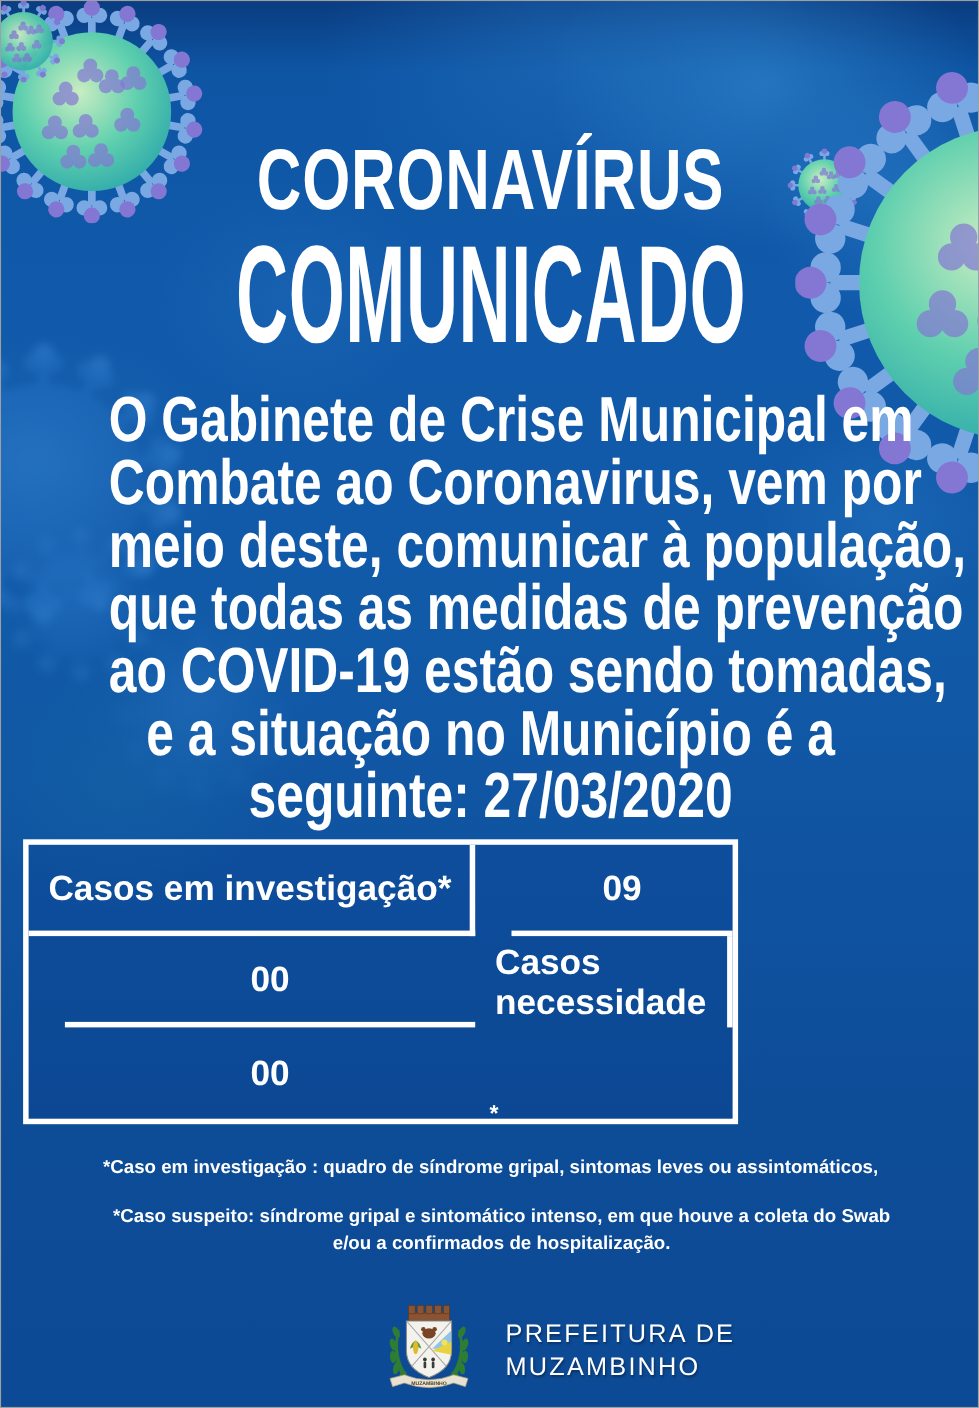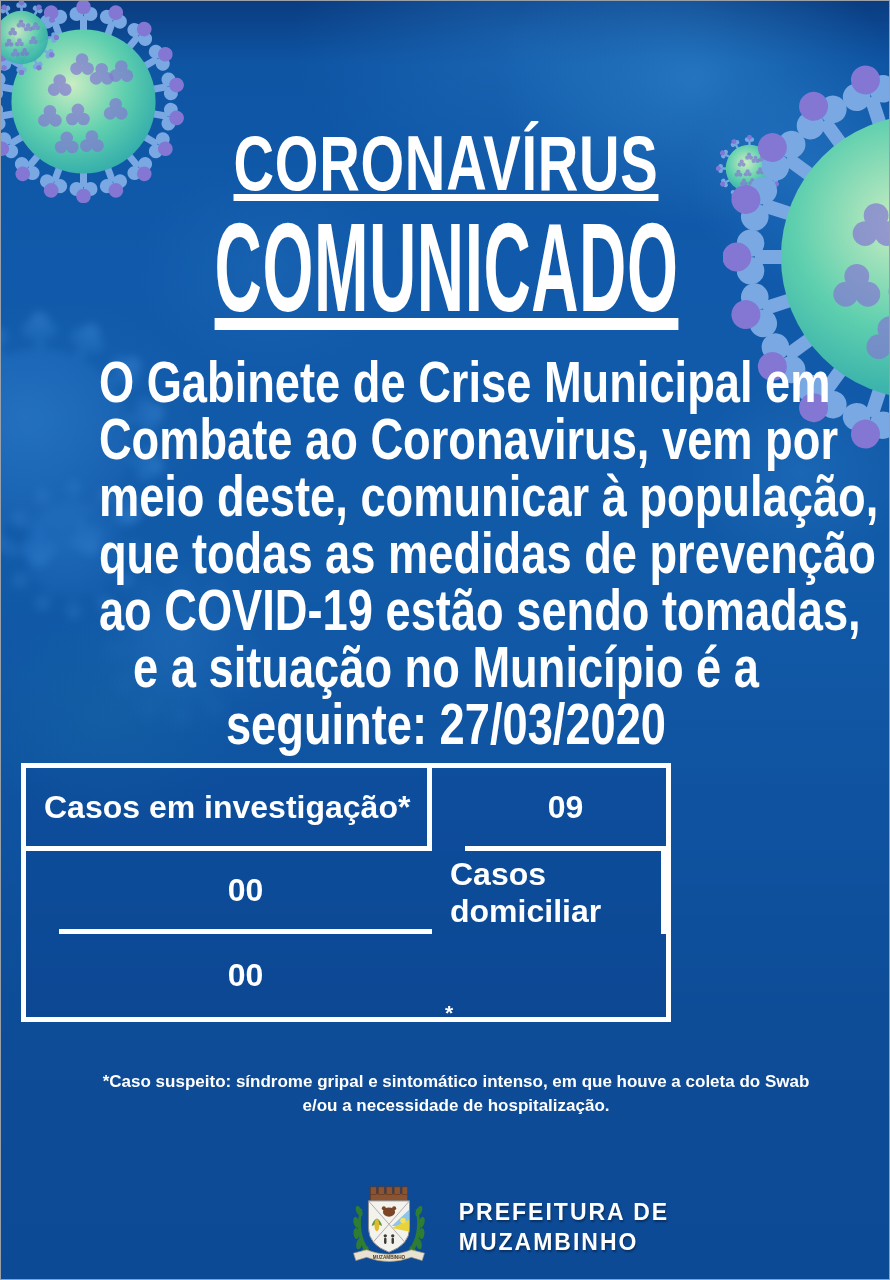--- a/index.html
+++ b/index.html
@@ -17,21 +17,21 @@
       radial-gradient(230px 180px at 6% 33%,  rgba(32,110,182,.40), rgba(32,110,182,0) 70%),
       radial-gradient(170px 140px at 21% 50%, rgba(28,102,176,.30), rgba(28,102,176,0) 70%),
       radial-gradient(160px 130px at 90% 37%, rgba(48,132,206,.30), rgba(48,132,206,0) 70%),
       radial-gradient(200px 160px at 12% 56%, rgba(26,118,168,.25), rgba(26,118,168,0) 70%),
       linear-gradient(180deg,#0a3c80 0%,#0e55a4 5%,#115aab 22%,#115aa8 45%,#0f529f 65%,#0d4c97 80%,#0d4a95 100%);
   }
 
   #virus-layer { position:absolute; inset:0; z-index:1; pointer-events:none; }
   .layer-top { position:absolute; z-index:2; }
 
-  .hdr { top:120px; left:0; width:890px; text-align:center;text-decoration:underline; }
+  .hdr { top:120px; left:0; width:890px; text-align:center; }
   .title1 {
     font-weight:700; font-size:78px; line-height:84px; white-space:nowrap;
     transform:scaleX(.72); transform-origin:50% 50%; letter-spacing:1px;
   }
   .title2 {
     font-weight:700; font-size:126px; line-height:118px; white-space:nowrap;
     transform:scaleX(.52); transform-origin:50% 50%; margin-top:4px; letter-spacing:1px;
   }
 
   .body-text {
@@ -54,21 +54,21 @@
   .stray-asterisk { top:1000px; left:444px; font-size:21px; font-weight:700; }
 
   .footnotes { top:1048px; left:0; width:890px; text-align:center; font-weight:700; font-size:17px; line-height:24px; }
   .fn + .fn { margin-top:21px;margin-left:20px; }
 
   .footer {
     top:1182px; left:0; width:890px; display:flex; justify-content:center; align-items:center; gap:14px;
     transform:translateX(55px);
   }
   .coa { width:112px; height:88px; }
-  .org { font-weight:700; font-size:23px; line-height:30px; letter-spacing:2px;
+  .org { font-weight:400; font-size:23px; line-height:30px; letter-spacing:2px;
          text-shadow:1px 2px 2px rgba(0,0,0,.35); }
 </style>
 </head>
 <body>
 
 <div class="poster">
 
   <div id="virus-layer">
       <svg width="203" height="203" viewBox="-145 -145 290 290" style="position:absolute;left:-19.5px;top:-1.5px;opacity:1;">
         <defs>
@@ -934,32 +934,33 @@
     <div>que todas as medidas de prevenção</div>
     <div>ao COVID-19 estão sendo tomadas,</div>
     <div>e a situação no Município é a</div>
     <div>seguinte: 27/03/2020</div>
   </div>
 
   <div class="layer-top cases-table">
     <div class="tcell tlabel rowline">Casos em investigação*</div>
     <div class="tcell tvalue rowline">09</div>
     <div class="tcell tvalue rowline">00</div>
-    <div class="tcell tlabel">Casos domiciliar</div>
+    <div class="tcell tlabel">Casos necessidade</div>
     <div class="tcell tvalue">00</div>
   </div>
 
   <div class="layer-top stray-asterisk">*</div>
 
   <div class="layer-top footnotes">
     <div class="fn">
+      <div>*Caso em investigação : quadro de síndrome gripal, sintomas leves ou assintomáticos,</div>
     </div>
     <div class="fn">
       <div>*Caso suspeito: síndrome gripal e sintomático intenso, em que houve a coleta do Swab</div>
-      <div>e/ou a necessidade de hospitalização.</div>
+      <div>e/ou a confirmados de hospitalização.</div>
     </div>
   </div>
 
   <footer class="layer-top footer">
     <svg class="coa" viewBox="0 0 120 94">
       <defs>
         <clipPath id="shieldClip">
             <path d="M38 19 H82 V48 Q82 66 60 74 Q38 66 38 48 Z"></path>
           </clipPath>
       </defs>

